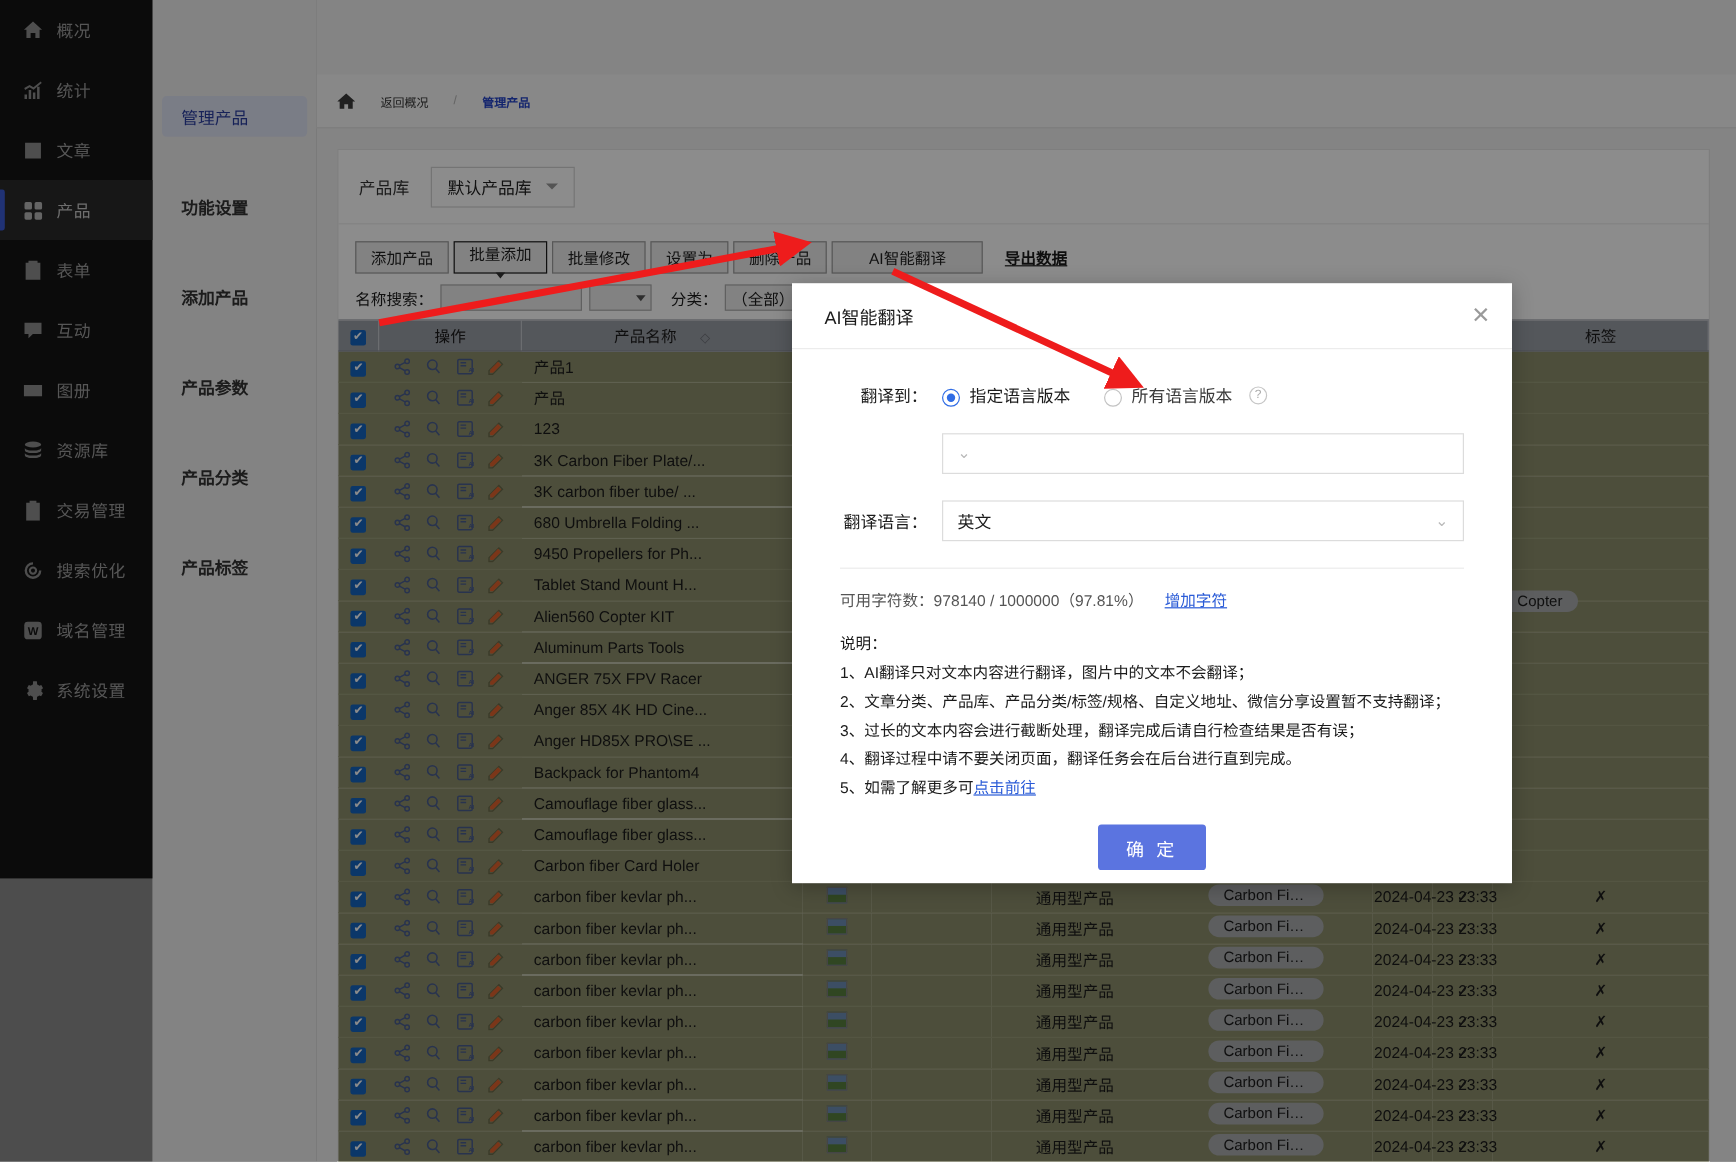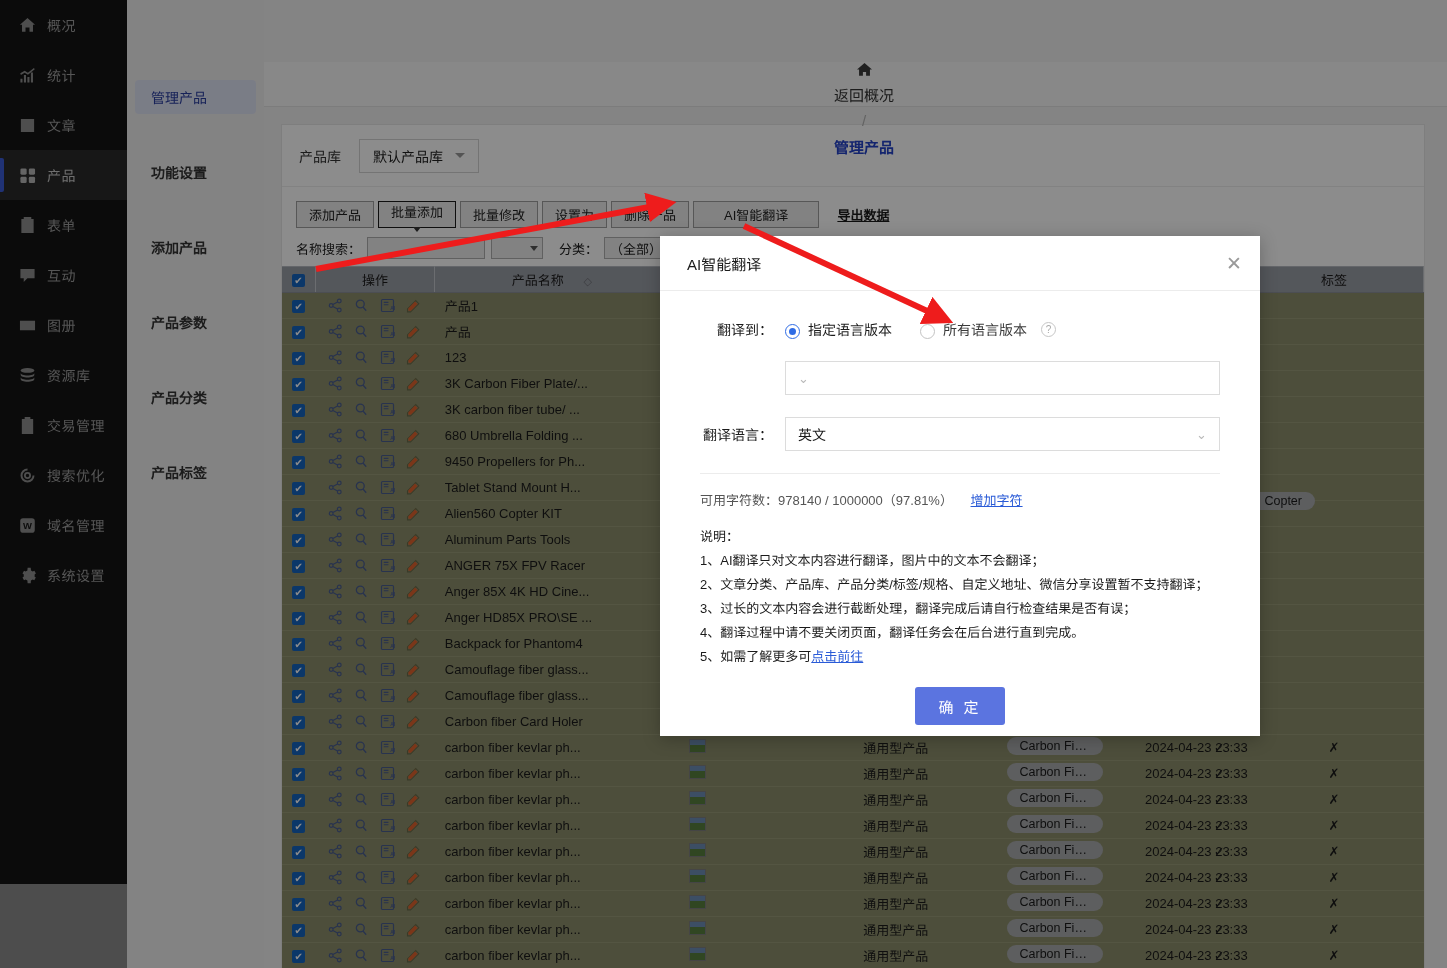--- a/index.html
+++ b/index.html
@@ -8,21 +8,21 @@
     width: 1447px; height: 968px;
     overflow: hidden;
     font-family: "Liberation Sans", "DejaVu Sans", sans-serif;
     font-size: 13px;
     background: #8c8c8c;
   }
   #root { position: relative; width: 1447px; height: 968px; overflow: hidden; }
 
   
   .sidebar {
-    position: absolute; left: 0; top: 0; width: 127px; height: 884px;
+    position: absolute; left: 0; top: 0; width: 127px; height: 732px;
     background: #141414;
     z-index: 5;
   }
   .side-item {
     position: relative;
     height: 50px; display: flex; align-items: center;
     padding-left: 18px; gap: 11px;
     color: #9d9d9d;
     cursor: pointer;
   }
@@ -53,25 +53,24 @@
   .subnav-item.active { background: #dfe3f5; color: #2a3fa0; }
 
   
   .main {
     position: absolute; left: 264px; top: 0; right: 0; height: 968px;
     background: #f0f0f0;
     z-index: 3;
   }
   .topbar { height: 62px; background: #f0f0f0; }
   .breadcrumb {
-    height: 45px; display: flex; align-items: center; gap: 7px;
-    padding-left: 17px; font-size: 15px;
+    height: 45px; display: flex; align-items: center; gap: 21px;
+    padding-left: 17px; font-size: 10px;
     border-bottom: 1px solid #e2e2e2;
     background: #f7f7f7;
-    flex-direction: column;
   }
   .home-icon svg { width: 15px; height: 15px; fill: #3b3b3b; display:block; }
   .bc-back { color: #333; cursor: pointer; }
   .bc-sep { color: #b4b4b4; }
   .bc-current { color: #2544c9; font-weight: bold; cursor: pointer; }
 
   .panel { margin: 17px 22px 0 17px; background: #fff; border: 1px solid #e6e6e6; height: 900px; }
   .lib-row { height: 62px; display: flex; align-items: center; padding-left: 17px; gap: 18px; border-bottom: 1px solid #ededed; }
   .lib-label { font-size: 14px; color: #333; }
   .lib-select {

